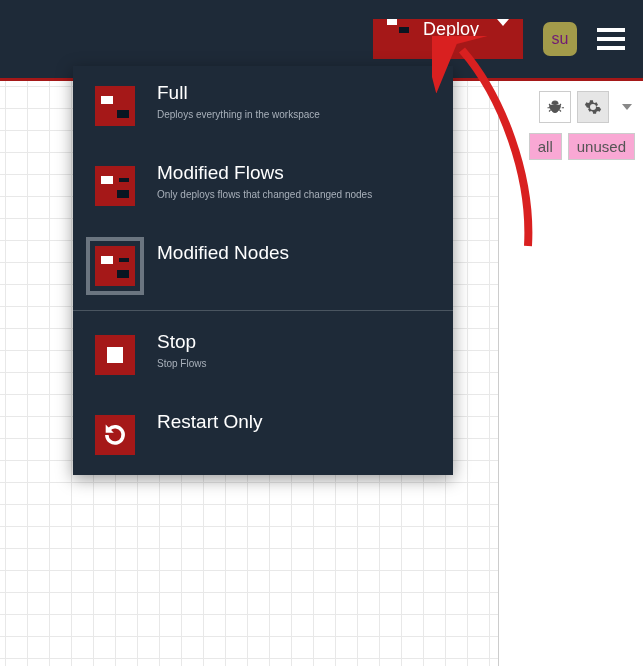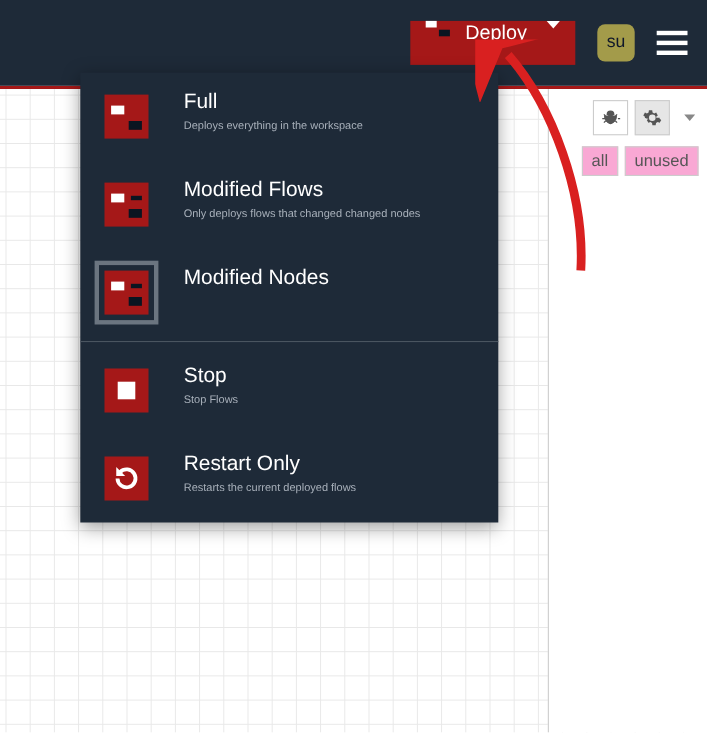--- a/index.html
+++ b/index.html
@@ -39,21 +39,21 @@
   .deploy-icon::before { content:""; position:absolute; left:0; top:0; width:10px; height:6px; background:#fff; }
   .deploy-icon::after { content:""; position:absolute; right:0; bottom:0; width:10px; height:6px; background:#0a1521; }
   .deploy-caret {
     width: 0; height: 0; margin-left: 18px;
     border-left: 6px solid transparent;
     border-right: 6px solid transparent;
     border-top: 7px solid #fff;
   }
   .avatar {
     width: 34px; height: 34px; border-radius: 7px;
-    background: #a39b4a; color: #0f172a;
+    background: #a39b4a; color: #701a75;
     display: flex; align-items: center; justify-content: center;
     font-size: 16px; font-weight: 500;
   }
   .hamburger { display:flex; flex-direction:column; gap:5px; cursor:pointer; }
   .hamburger span { width:28px; height:4px; background:#fff; }
   .red-bar { height:3px; background:#a51818; width:100%; }
 
   .workspace {
     position: absolute; top: 81px; left:0; right:0; bottom:0;
     background: #fff;
@@ -88,21 +88,21 @@
     border:1px solid #ccc; background:#f9a8d4; color:#555;
     padding:4px 8px; font-size:15px;
   }
 
   .dropdown {
     position:absolute; top:66px; left:73px; width:380px;
     background:#1e2a38; color:#fff; z-index:10;
     box-shadow: 0 4px 16px rgba(0,0,0,.4);
   }
   .menu-item {
-    display:flex; padding:16px 18px; gap:28px; align-items:flex-start;
+    display:flex; padding:16px 18px; gap:18px; align-items:flex-start;
     cursor:pointer;
   }
   .menu-sep { height:1px; background:#4a5560; margin:4px 0; }
   .menu-icon-wrap {
     width:48px; height:48px; display:flex; align-items:center; justify-content:center; flex:none;
   }
   .menu-icon-wrap.selected { width:58px; height:58px; border:4px solid #6b7580; margin:-5px; }
   .menu-icon {
     width:40px; height:40px; background:#a51818; position:relative; flex:none;
   }
@@ -213,21 +213,20 @@
     <div class="menu-icon-wrap">
         <div class="menu-icon mi-restart">
       <svg width="28" height="28" viewBox="0 0 24 24">
             <path fill="none" stroke="#fff" stroke-width="3" d="M5 12a7 7 0 1 0 2-5"></path>
             <path fill="#fff" d="M4 3v7h7z"></path>
           </svg>
     </div>
       </div>
     <div class="menu-text">
       <div class="menu-title">Restart Only</div>
-      <div class="menu-desc">Restarts the current deployed flows</div>
     </div>
   </div>
 </div>
 
 <svg class="arrow-svg" width="120" height="230">
   <defs>
     <marker id="ah" markerWidth="12" markerHeight="12" refX="2" refY="6" orient="auto">
       <path d="M0,0 L12,6 L0,12 L3,6 z" fill="#d92020"></path>
     </marker>
   </defs>

